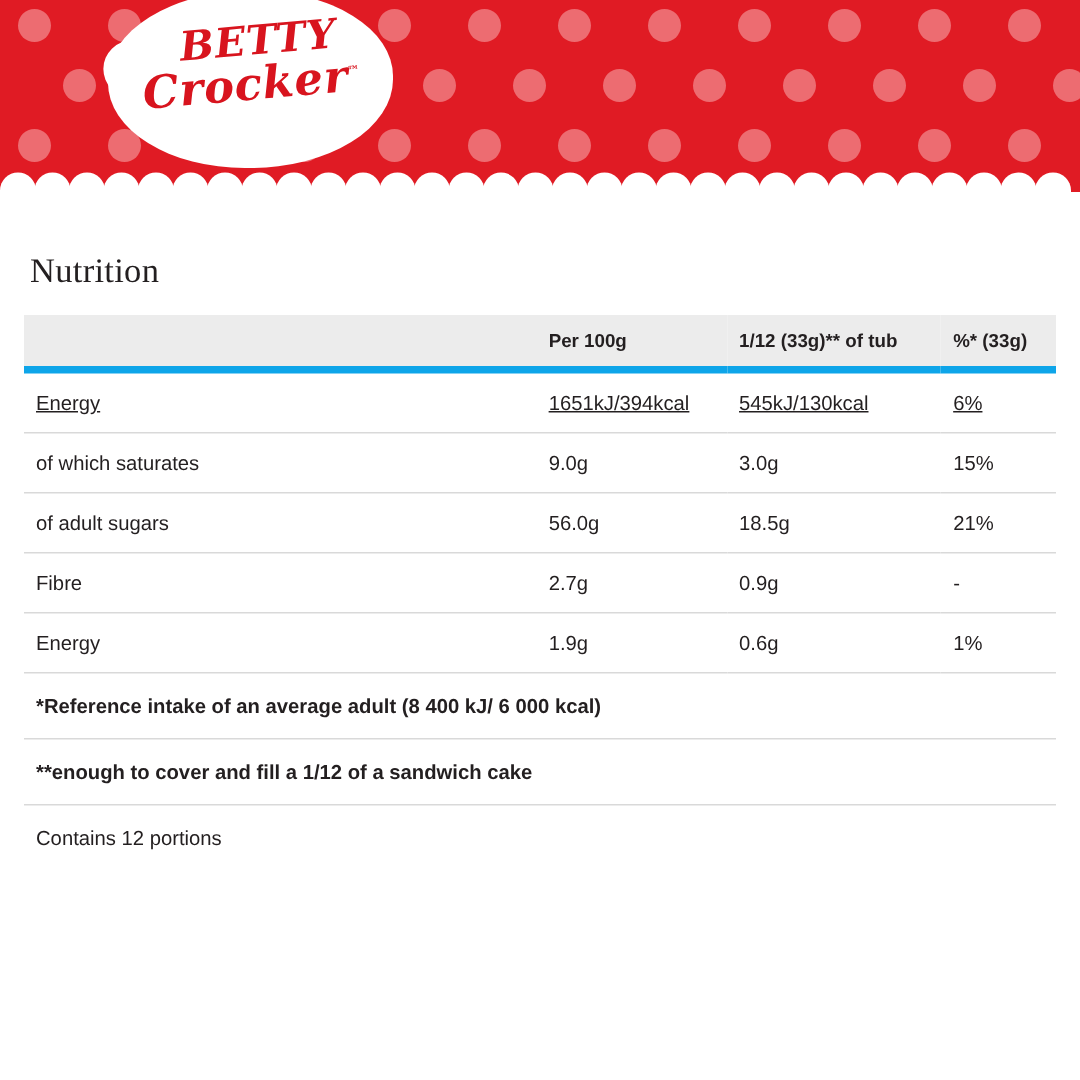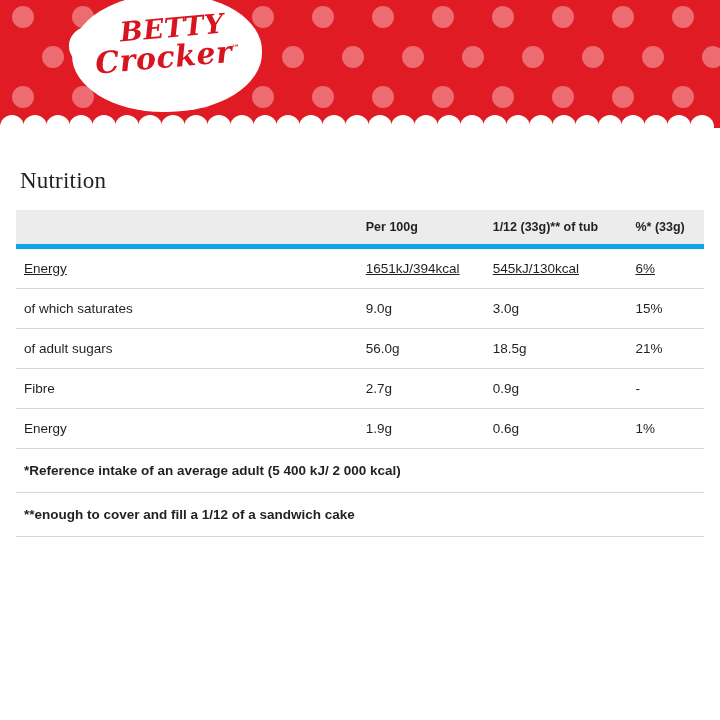--- a/index.html
+++ b/index.html
@@ -274,17 +274,18 @@
       <tr>
         <td>Energy</td>
         <td>1.9g</td>
         <td>0.6g</td>
         <td>1%</td>
       </tr>
     </tbody>
   </table>
 
   <div class="footnotes">
-    <div class="footnote bold">*Reference intake of an average adult (5 400 kJ/ 2 000 kcal)</div>
+    <div class="footnote bold">*Reference intake of an average adult (8 400 kJ/ 6 000 kcal)</div>
     <div class="footnote bold">**enough to cover and fill a 1/12 of a sandwich cake</div>
+    <div class="footnote last">Contains 12 portions</div>
   </div>
 
 </div>
 
 </body></html>

